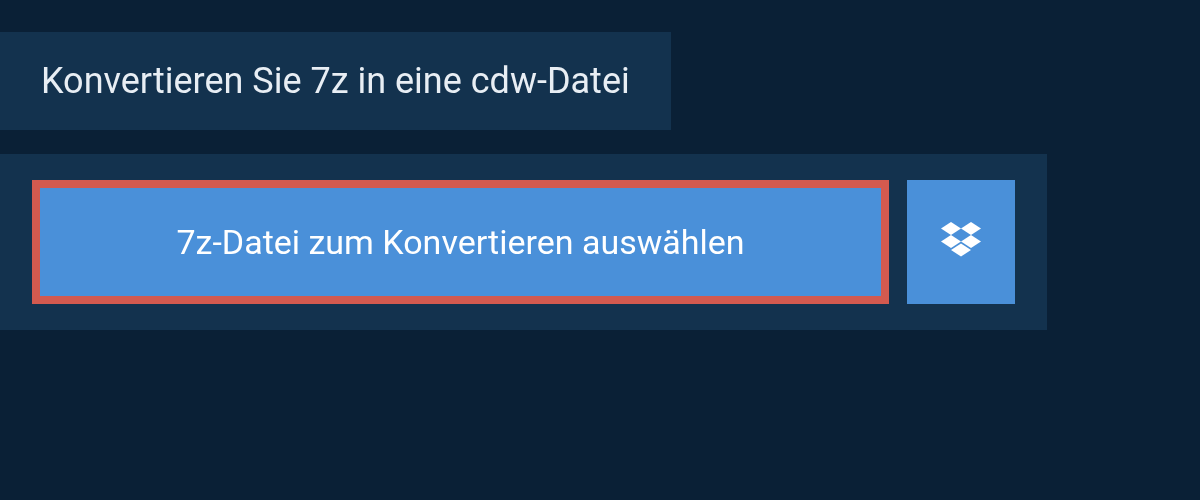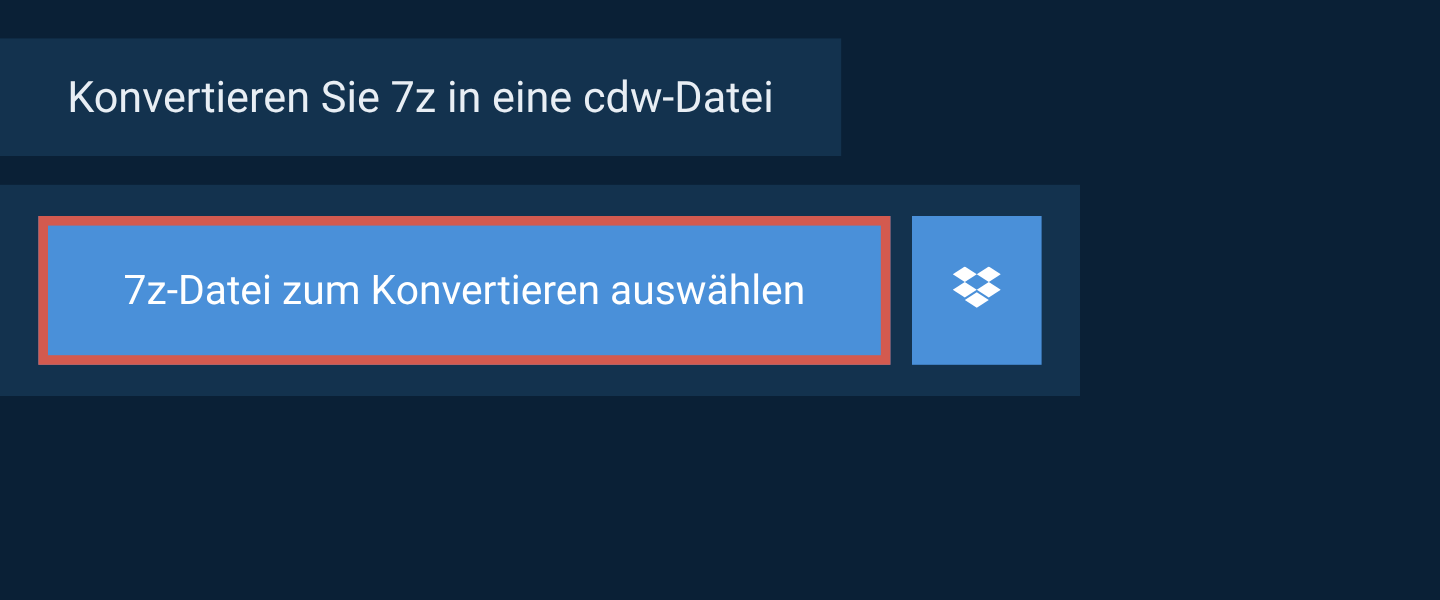--- a/index.html
+++ b/index.html
@@ -10,33 +10,33 @@
     body {
       width: 1200px;
       height: 500px;
       background: #0a2036;
       font-family: -apple-system, BlinkMacSystemFont, "Segoe UI", Roboto, Helvetica, Arial, sans-serif;
       overflow: hidden;
     }
     .header-bar {
       background: #13324e;
       display: inline-block;
-      padding: 28px 56px;
+      padding: 28px 41px;
       margin-top: 32px;
     }
     .header-title {
       color: #e8eef4;
       font-size: 36px;
       font-weight: 400;
     }
     .button-panel {
       background: #13324e;
       padding: 26px 32px;
       margin-top: 24px;
-      width: 900px;
+      width: 1047px;
       display: flex;
       gap: 18px;
       align-items: stretch;
     }
     .select-button {
       flex: 1;
       background: #4a90d9;
       border: 8px solid #d35a4f;
       color: #ffffff;
       font-size: 34px;

